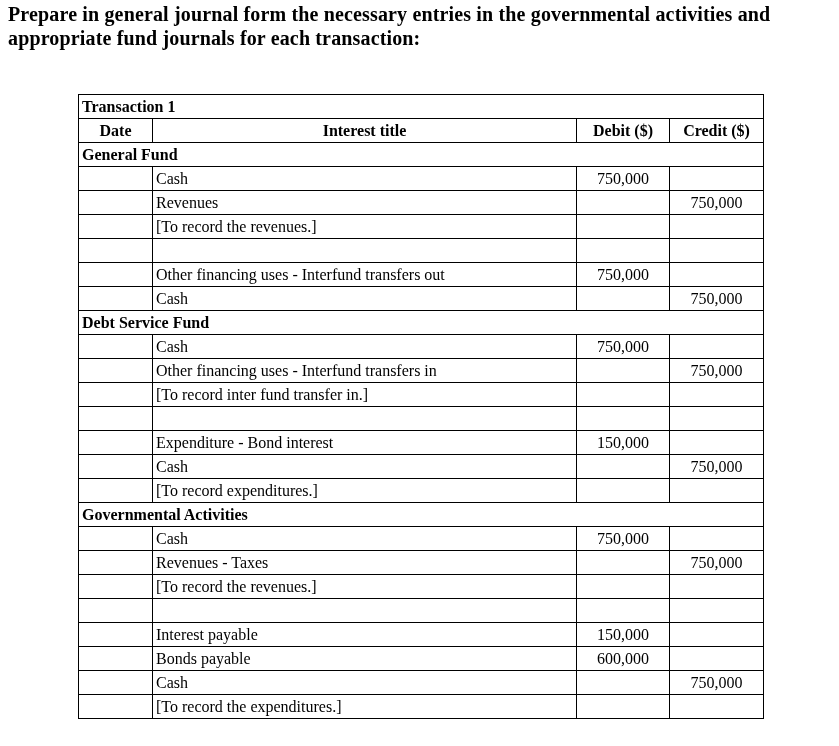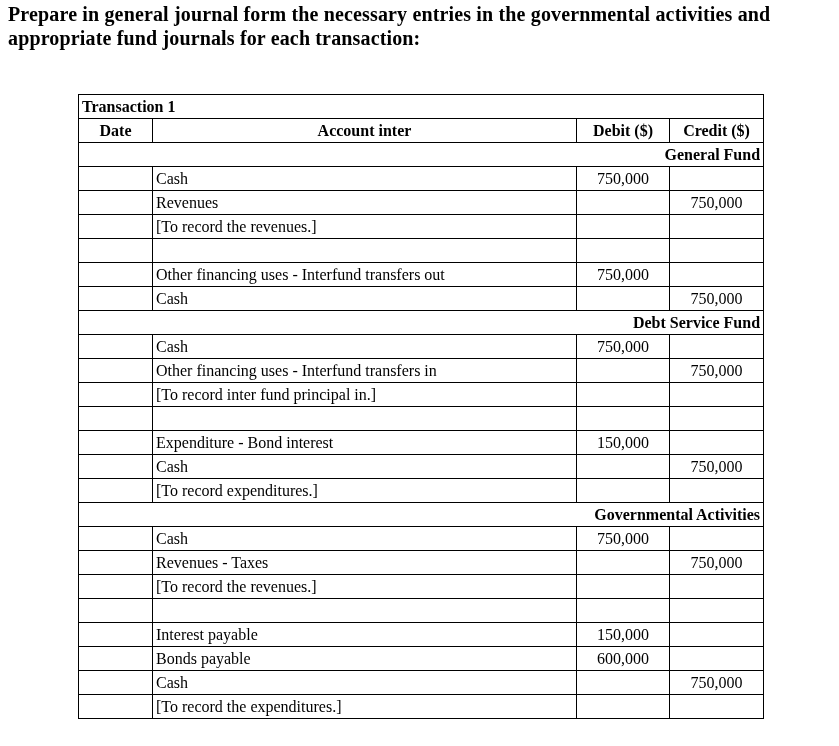--- a/index.html
+++ b/index.html
@@ -53,21 +53,21 @@
     .txn-title {
       font-weight: bold;
       text-align: left;
       padding-left: 3px;
     }
     th.hdr {
       font-weight: bold;
     }
     td.section {
       font-weight: bold;
-      text-align: right;
+      text-align: left;
     }
     td.amt {
       text-align: center;
       padding-right: 8px;
     }
     td.acct {
       text-align: left;
       padding-left: 3px;
     }
   </style>
@@ -82,21 +82,21 @@
     <col class="c-acct">
     <col class="c-debit">
     <col class="c-credit">
   </colgroup>
   <thead>
     <tr>
       <th colspan="4" class="txn-title">Transaction 1</th>
     </tr>
     <tr>
       <th class="hdr">Date</th>
-      <th class="hdr">Account inter</th>
+      <th class="hdr">Interest title</th>
       <th class="hdr">Debit ($)</th>
       <th class="hdr">Credit ($)</th>
     </tr>
   </thead>
   <tbody id="journal-body">
       <tr>
         <td colspan="4" class="section">General Fund</td>
       </tr>
       <tr>
         <td class="acct"></td>
@@ -144,21 +144,21 @@
         <td class="amt"></td>
       </tr>
       <tr>
         <td class="acct"></td>
         <td class="acct">Other financing uses - Interfund transfers in</td>
         <td class="amt"></td>
         <td class="amt">750,000</td>
       </tr>
       <tr>
         <td class="acct"></td>
-        <td class="acct">[To record inter fund principal in.]</td>
+        <td class="acct">[To record inter fund transfer in.]</td>
         <td class="amt"></td>
         <td class="amt"></td>
       </tr>
       <tr>
         <td></td>
         <td></td>
         <td></td>
         <td></td>
       </tr>
       <tr>

